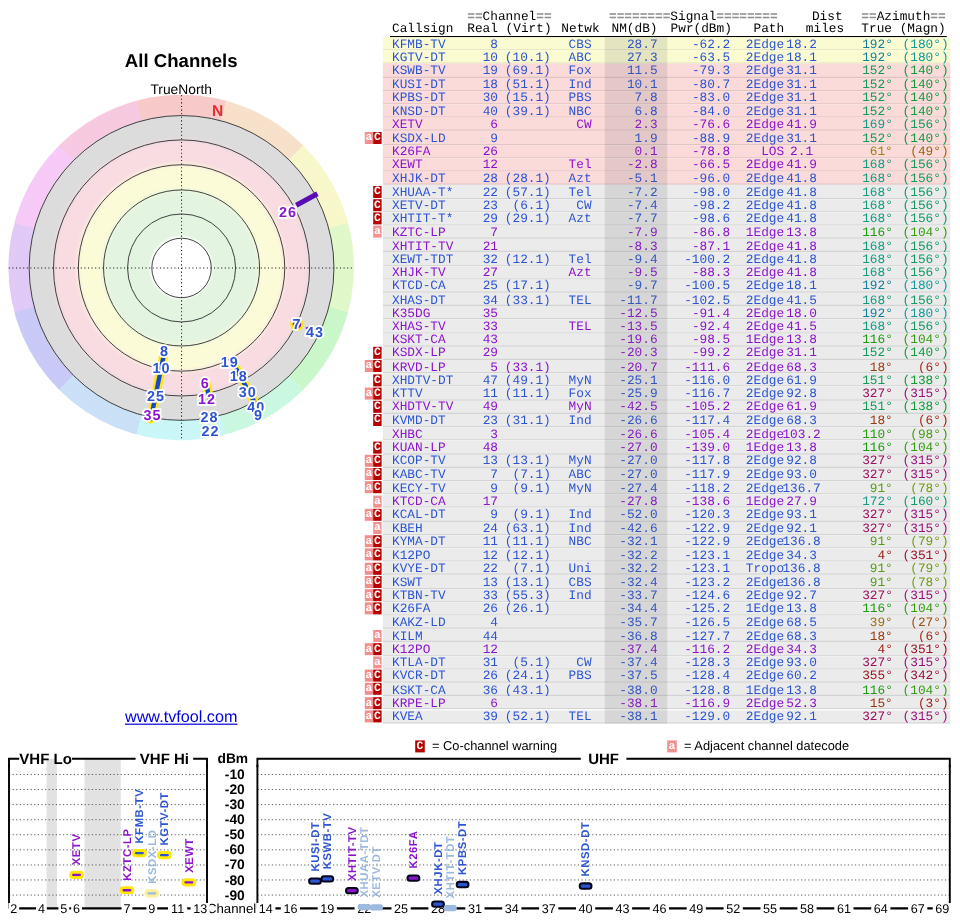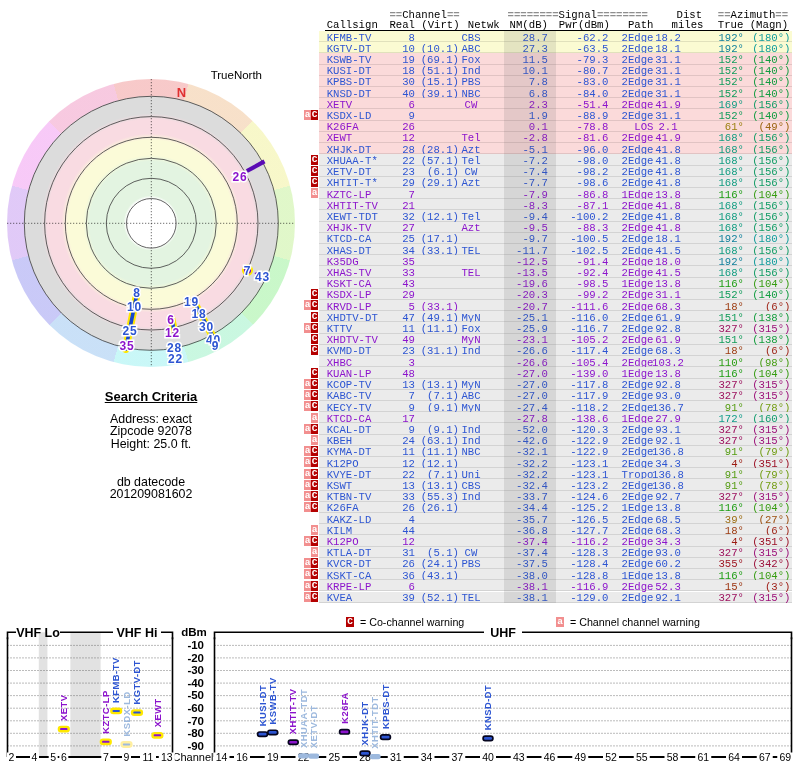--- a/index.html
+++ b/index.html
@@ -4,53 +4,54 @@
 * { margin:0; padding:0; box-sizing:border-box; }
 html,body { width:800px; height:768px; background:#fff; font-family:"Liberation Sans",sans-serif; position:relative; overflow:hidden; }
 #page { position:absolute; left:0; top:0; width:800px; height:768px; }
 
 #tbl { position:absolute; left:0; top:0; font-family:"Liberation Mono",monospace; font-size:10.65px; }
 .row { position:absolute; left:319px; width:473px; height:11.21px; box-shadow:inset 0 -1px 0 rgba(0,0,0,0.10); }
 .f { position:absolute; top:0.6px; white-space:pre; }
 .cs { left:7.7px; }
 .re { left:40px; width:56px; text-align:right; }
 .vi { left:78px; width:62px; text-align:right; }
-.ne { left:130px; width:44px; text-align:center; }
+.ne { left:130px; width:44px; text-align:right; }
 .nm { left:160px; width:69px; text-align:right; }
 .pw { left:221.5px; width:68px; text-align:right; }
 .pa { left:302.5px; }
 .mi { left:313px; width:72px; text-align:center; }
 .tr { left:360px; width:65px; text-align:right; }
 .ma { left:405.5px; width:66px; text-align:right; }
 .warn { position:absolute; right:474px; top:0.4px; display:flex; }
 .wa,.wc { display:inline-block; width:7px; height:10px; font-size:9.5px; line-height:10px; color:#fff; text-align:center; font-weight:bold; }
 .wa { background:#f28f8f; }
 .wc { background:#b40000; }
 #nmband { position:absolute; left:504px; top:31.0px; width:52px; height:571.7px; background:rgba(90,90,90,0.14); }
 .hdr { position:absolute; white-space:pre; font-family:"Liberation Mono",monospace; font-size:10.65px; color:#000; }
 .eq { color:#8e8e8e; font-weight:bold; }
 #hline { position:absolute; left:325px; top:29.5px; width:464px; border-bottom:1.1px solid #000; }
 
 #allch { position:absolute; left:40px; top:43px; width:222px; text-align:center; font-size:15.5px; font-weight:bold; }
-#truenorth { position:absolute; left:40px; top:69px; width:222px; text-align:right; font-size:11.5px; }
+#truenorth { position:absolute; left:40px; top:69px; width:222px; text-align:center; font-size:11.5px; }
 #wheel { position:absolute; left:7.300000000000011px; top:79.30000000000001px; width:288.0px; height:288.0px; border-radius:50%;
   background:conic-gradient(from -15deg, hsl(0,75%,88%) 0deg 30deg,hsl(30,75%,88%) 30deg 60deg,hsl(60,75%,88%) 60deg 90deg,hsl(90,75%,88%) 90deg 120deg,hsl(120,75%,88%) 120deg 150deg,hsl(150,75%,88%) 150deg 180deg,hsl(180,75%,88%) 180deg 210deg,hsl(210,75%,88%) 210deg 240deg,hsl(240,75%,88%) 240deg 270deg,hsl(270,75%,88%) 270deg 300deg,hsl(300,75%,88%) 300deg 330deg,hsl(330,75%,88%) 330deg 360deg); }
 #rings { position:absolute; left:24.30000000000001px; top:96.30000000000001px; width:254.0px; height:254.0px; border-radius:50%;
   background:radial-gradient(circle closest-side, #ffffff 0 19.53%, #e3f4e1 21.65% 48.43%, #fbfbd8 53.54% 65.35%, #f9dbe2 70.47% 81.50%, #dcdcdc 86.22% 100%); }
 #sc { position:absolute; left:61px; top:391px; width:180px; text-align:center; font-size:12.4px; color:#000; }
 #sc .t { font-weight:bold; text-decoration:underline; font-size:13px; margin-bottom:9px; }
 #sc div { line-height:12.6px; }
 #link { position:absolute; left:61px; top:590px; width:180px; text-align:center; font-size:13.5px; }
 #link a { color:#0000dd; }
 
 #leg { position:absolute; left:0; top:616.5px; width:800px; height:12px; font-size:10.7px; }
 .legbox { position:absolute; width:8px; height:10.5px; color:#fff; font-family:"Liberation Mono",monospace; font-size:9.5px; line-height:10.5px; text-align:center; font-weight:bold; }
 </style></head>
 <body>
 <div id="page">
+  <div id="allch">All Channels</div>
   <div id="truenorth">TrueNorth</div>
   <div id="wheel"></div>
   <div id="rings"></div>
   <svg width="320" height="320" style="position:absolute;left:0;top:60px" viewBox="0 60 320 320">
 <line x1="7.300000000000011" y1="223.3" x2="295.3" y2="223.3" stroke="#111" stroke-width="0.85" stroke-dasharray="0.9,2.1"></line>
 <line x1="151.3" y1="79.30000000000001" x2="151.3" y2="367.3" stroke="#111" stroke-width="0.85" stroke-dasharray="0.9,2.1"></line>
 <circle cx="151.3" cy="223.3" r="24.8" fill="none" stroke="#3a3a3a" stroke-width="0.8"></circle>
 <circle cx="151.3" cy="223.3" r="45" fill="none" stroke="#3a3a3a" stroke-width="0.8"></circle>
 <circle cx="151.3" cy="223.3" r="65" fill="none" stroke="#3a3a3a" stroke-width="0.8"></circle>
 <circle cx="151.3" cy="223.3" r="86" fill="none" stroke="#3a3a3a" stroke-width="0.8"></circle>
@@ -78,30 +79,21 @@
 <text x="191.5" y="305.5" text-anchor="middle" font-family="Liberation Sans" font-size="12" font-weight="bold" fill="#2d55d2" style="paint-order:stroke;stroke:#fff;stroke-width:3px" letter-spacing="0.8">19</text>
 <text x="199" y="317.5" text-anchor="middle" font-family="Liberation Sans" font-size="12" font-weight="bold" fill="#2d55d2" style="paint-order:stroke;stroke:#fff;stroke-width:3px" letter-spacing="0.8">18</text>
 <text x="206.5" y="330.5" text-anchor="middle" font-family="Liberation Sans" font-size="12" font-weight="bold" fill="#2d55d2" style="paint-order:stroke;stroke:#fff;stroke-width:3px" letter-spacing="0.8">30</text>
 <text x="213.5" y="343.5" text-anchor="middle" font-family="Liberation Sans" font-size="12" font-weight="bold" fill="#2d55d2" style="paint-order:stroke;stroke:#fff;stroke-width:3px" letter-spacing="0.8">40</text>
 <text x="215.5" y="350.0" text-anchor="middle" font-family="Liberation Sans" font-size="12" font-weight="bold" fill="#2d55d2" style="paint-order:stroke;stroke:#fff;stroke-width:3px" letter-spacing="0.8">9</text>
 <text x="171" y="323.5" text-anchor="middle" font-family="Liberation Sans" font-size="12" font-weight="bold" fill="#8c14cc" style="paint-order:stroke;stroke:#fff;stroke-width:3px" letter-spacing="0.8">6</text>
 <text x="172.5" y="337.0" text-anchor="middle" font-family="Liberation Sans" font-size="12" font-weight="bold" fill="#8c14cc" style="paint-order:stroke;stroke:#fff;stroke-width:3px" letter-spacing="0.8">12</text>
 <text x="174.5" y="352.0" text-anchor="middle" font-family="Liberation Sans" font-size="12" font-weight="bold" fill="#2d55d2" style="paint-order:stroke;stroke:#fff;stroke-width:3px" letter-spacing="0.8">28</text>
 <text x="175.5" y="363.0" text-anchor="middle" font-family="Liberation Sans" font-size="12" font-weight="bold" fill="#2d55d2" style="paint-order:stroke;stroke:#fff;stroke-width:3px" letter-spacing="0.8">22</text>
 </svg>
-  <div id="sc">
-    <div class="t">Search Criteria</div>
-    <div>Address: exact</div>
-    <div>Zipcode 92078</div>
-    <div>Height: 25.0 ft.</div>
-    <div>&nbsp;</div>
-    <div>&nbsp;</div>
-    <div>db datecode</div>
-    <div>201209081602</div>
-  </div>
+  <div id="link"><a href="#">www.tvfool.com</a></div>
   <div id="tbl">
     <div class="hdr" style="left:389.4px;top:8.5px"><span class="eq">==</span>Channel<span class="eq">==</span></div>
     <div class="hdr" style="left:507.5px;top:8.5px"><span class="eq">========</span>Signal<span class="eq">========</span></div>
     <div class="hdr" style="left:676.6px;top:8.5px">Dist</div>
     <div class="hdr" style="left:717.8px;top:8.5px"><span class="eq">==</span>Azimuth<span class="eq">==</span></div>
     <div class="hdr" style="left:326.7px;top:19.2px">Callsign</div>
     <div class="hdr" style="left:389.4px;top:19.2px">Real (Virt)</div>
     <div class="hdr" style="left:467.8px;top:19.2px">Netwk</div>
     <div class="hdr" style="left:509.6px;top:19.2px">NM(dB)</div>
     <div class="hdr" style="left:558.8px;top:19.2px">Pwr(dBm)</div>
@@ -178,21 +170,21 @@
         <span class="f pa" style="color:#2d55d2">2Edge</span>
         <span class="f mi" style="color:#2d55d2">31.1</span>
         <span class="f tr" style="color:hsl(152,80%,34%)">152°</span>
         <span class="f ma" style="color:hsl(140,80%,34%)">(140°)</span>
       </div>
 <div class="row" style="top:98.26px;background:#fbdada">
         <span class="f cs" style="color:#8c14cc">XETV</span>
         <span class="f re" style="color:#8c14cc">6</span>
         <span class="f ne" style="color:#8c14cc">CW</span>
         <span class="f nm" style="color:#8c14cc">2.3</span>
-        <span class="f pw" style="color:#8c14cc">-51.4</span>
+        <span class="f pw" style="color:#8c14cc">-76.6</span>
         <span class="f pa" style="color:#8c14cc">2Edge</span>
         <span class="f mi" style="color:#8c14cc">41.9</span>
         <span class="f tr" style="color:hsl(169,80%,34%)">169°</span>
         <span class="f ma" style="color:hsl(156,80%,34%)">(156°)</span>
       </div>
 <div class="row" style="top:109.47px;background:#fbdada">
         <span class="warn">
           <span class="wa">a</span>
           <span class="wc">C</span>
         </span>
@@ -213,21 +205,21 @@
         <span class="f pa" style="color:#8c14cc">&nbsp;&nbsp;LOS</span>
         <span class="f mi" style="color:#8c14cc">2.1</span>
         <span class="f tr" style="color:hsl(48,80%,34%)">61°</span>
         <span class="f ma" style="color:hsl(36,80%,34%)">(49°)</span>
       </div>
 <div class="row" style="top:131.89px;background:#fbdada">
         <span class="f cs" style="color:#8c14cc">XEWT</span>
         <span class="f re" style="color:#8c14cc">12</span>
         <span class="f ne" style="color:#8c14cc">Tel</span>
         <span class="f nm" style="color:#8c14cc">-2.8</span>
-        <span class="f pw" style="color:#8c14cc">-81.6</span>
+        <span class="f pw" style="color:#8c14cc">-66.5</span>
         <span class="f pa" style="color:#8c14cc">2Edge</span>
         <span class="f mi" style="color:#8c14cc">41.9</span>
         <span class="f tr" style="color:hsl(168,80%,34%)">168°</span>
         <span class="f ma" style="color:hsl(156,80%,34%)">(156°)</span>
       </div>
 <div class="row" style="top:143.10px;background:#fbdada">
         <span class="f cs" style="color:#2d55d2">XHJK-DT</span>
         <span class="f re" style="color:#2d55d2">28</span>
         <span class="f vi" style="color:#2d55d2">(28.1)</span>
         <span class="f ne" style="color:#2d55d2">Azt</span>
@@ -442,21 +434,21 @@
         <span class="f tr" style="color:hsl(327,80%,34%)">327°</span>
         <span class="f ma" style="color:hsl(315,80%,34%)">(315°)</span>
       </div>
 <div class="row" style="top:333.67px;background:#ebebeb">
         <span class="warn">
           <span class="wc">C</span>
         </span>
         <span class="f cs" style="color:#8c14cc">XHDTV-TV</span>
         <span class="f re" style="color:#8c14cc">49</span>
         <span class="f ne" style="color:#8c14cc">MyN</span>
-        <span class="f nm" style="color:#8c14cc">-23.1</span>
+        <span class="f nm" style="color:#8c14cc">-42.5</span>
         <span class="f pw" style="color:#8c14cc">-105.2</span>
         <span class="f pa" style="color:#8c14cc">2Edge</span>
         <span class="f mi" style="color:#8c14cc">61.9</span>
         <span class="f tr" style="color:hsl(151,80%,34%)">151°</span>
         <span class="f ma" style="color:hsl(138,80%,34%)">(138°)</span>
       </div>
 <div class="row" style="top:344.88px;background:#ebebeb">
         <span class="warn">
           <span class="wc">C</span>
         </span>
@@ -792,21 +784,21 @@
         <span class="f mi" style="color:#2d55d2">92.1</span>
         <span class="f tr" style="color:hsl(327,80%,34%)">327°</span>
         <span class="f ma" style="color:hsl(315,80%,34%)">(315°)</span>
       </div>
     <div id="nmband"></div>
   </div>
   <div id="leg">
     <span class="legbox" style="left:346px;background:#b40000">C</span>
     <span style="position:absolute;left:360px;top:-0.5px">= Co-channel warning</span>
     <span class="legbox" style="left:556px;background:#f28f8f">a</span>
-    <span style="position:absolute;left:570px;top:-0.5px">= Channel channel warning</span>
+    <span style="position:absolute;left:570px;top:-0.5px">= Adjacent channel datecode</span>
   </div>
   <svg width="800" height="156" style="position:absolute;left:0;top:612px" viewBox="0 612 800 156">
 <rect x="38.8" y="632.3" width="8.6" height="124.70000000000005" fill="#e2e2e2"></rect>
 <rect x="70.4" y="632.3" width="30.2" height="124.70000000000005" fill="#e2e2e2"></rect>
 <line x1="7.5" y1="645.4" x2="172.5" y2="645.4" stroke="#555" stroke-width="0.8" stroke-dasharray="1,2"></line>
 <line x1="214.5" y1="645.4" x2="791.5" y2="645.4" stroke="#555" stroke-width="0.8" stroke-dasharray="1,2"></line>
 <line x1="7.5" y1="657.9" x2="172.5" y2="657.9" stroke="#555" stroke-width="0.8" stroke-dasharray="1,2"></line>
 <line x1="214.5" y1="657.9" x2="791.5" y2="657.9" stroke="#555" stroke-width="0.8" stroke-dasharray="1,2"></line>
 <line x1="7.5" y1="670.5" x2="172.5" y2="670.5" stroke="#555" stroke-width="0.8" stroke-dasharray="1,2"></line>
 <line x1="214.5" y1="670.5" x2="791.5" y2="670.5" stroke="#555" stroke-width="0.8" stroke-dasharray="1,2"></line>

